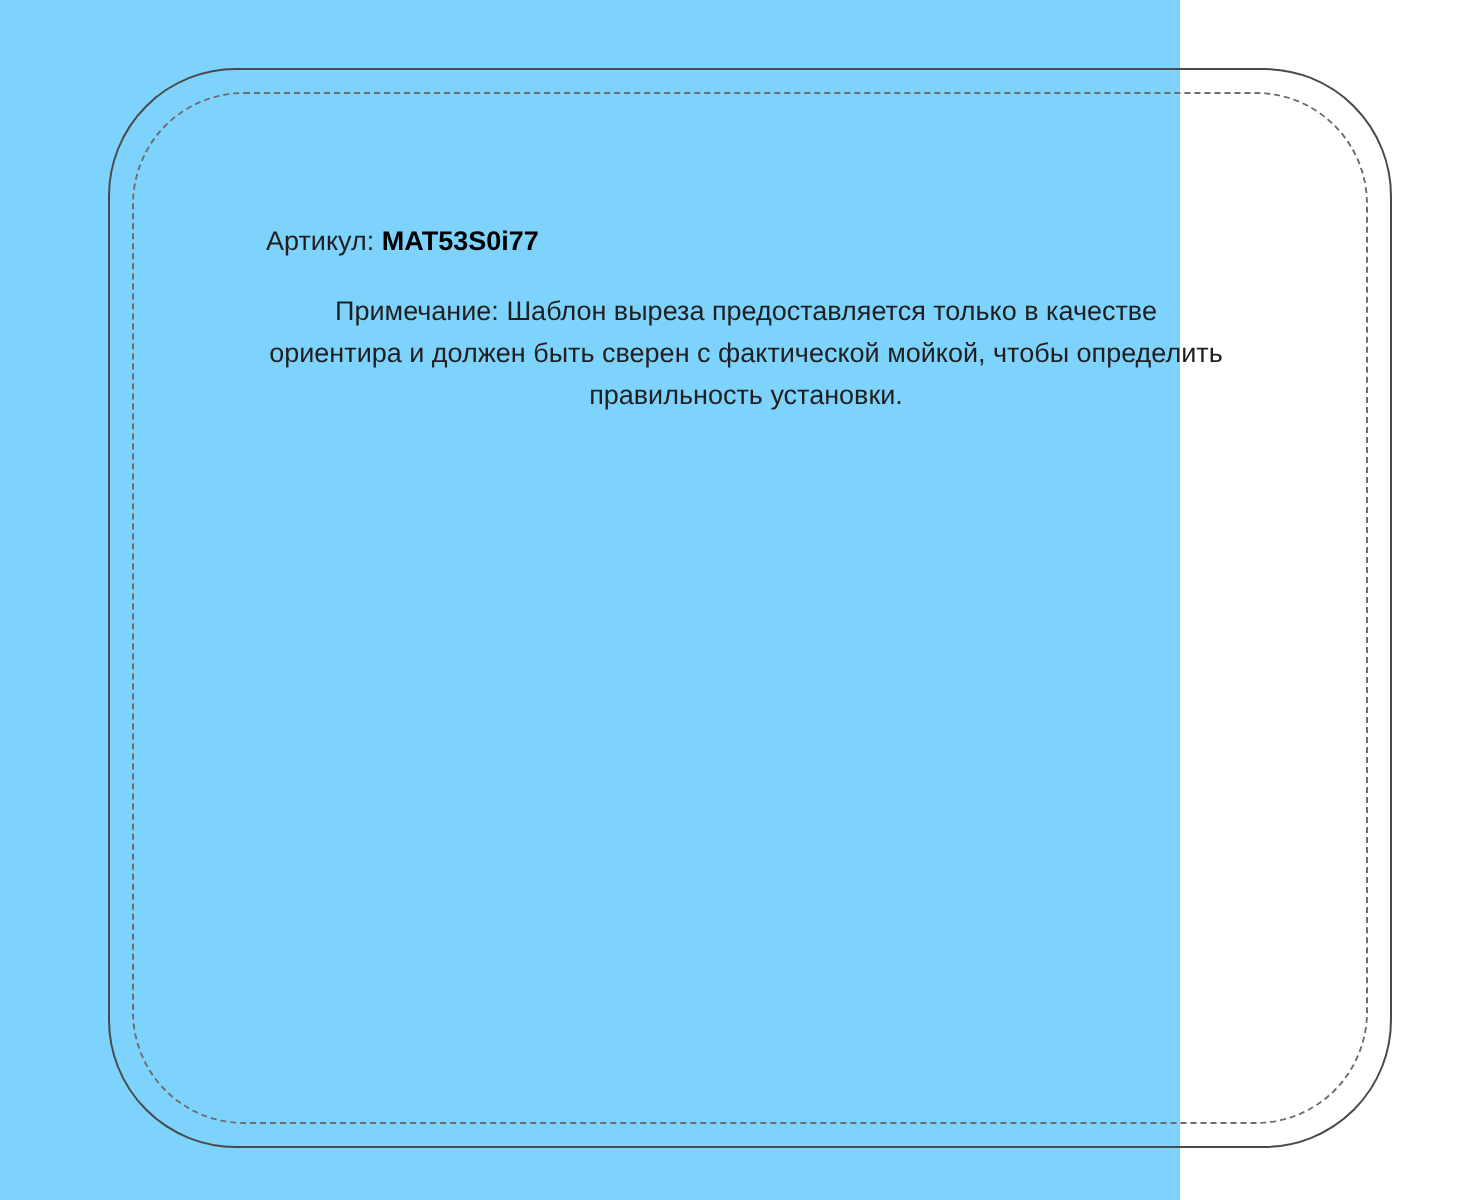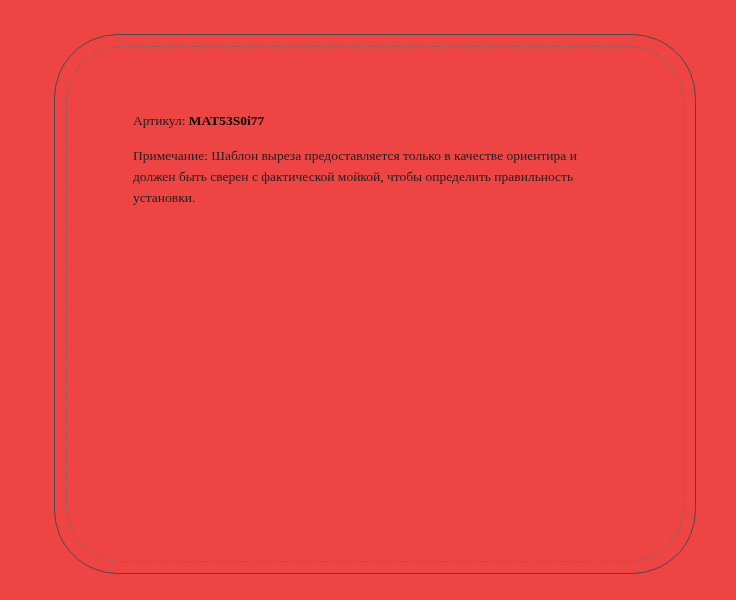--- a/index.html
+++ b/index.html
@@ -9,24 +9,23 @@
   body {
     width: 736px;
     height: 600px;
     background: #ffffff;
     font-family: "Liberation Sans", sans-serif;
     color: #1c1c1c;
     overflow: hidden;
   }
   .page {
     position: relative;
-    width: 736px;
+    width: 590px;
     height: 600px;
-    background: #ef4444;
-    font-family: Liberation Serif, serif;
+    background: #7dd3fc;
   }
   
   .template-outer {
     position: absolute;
     left: 54px;
     top: 34px;
     width: 642px;
     height: 540px;
     border: 1.2px solid #4a4a4a;
     border-radius: 64px;
@@ -65,20 +64,21 @@
     font-weight: bold;
     color: #000000;
   }
   .note {
     font-size: 13.5px;
     line-height: 1.55;
     color: #1f1f1f;
     margin: 4px 0 0 0;
     white-space: normal;
     width: 480px;
+    text-align: center;
   }
 </style>
 </head>
 <body>
 
 <div class="page">
 
   <div class="template-outer"></div>
   <div class="template-inner"></div>
 

